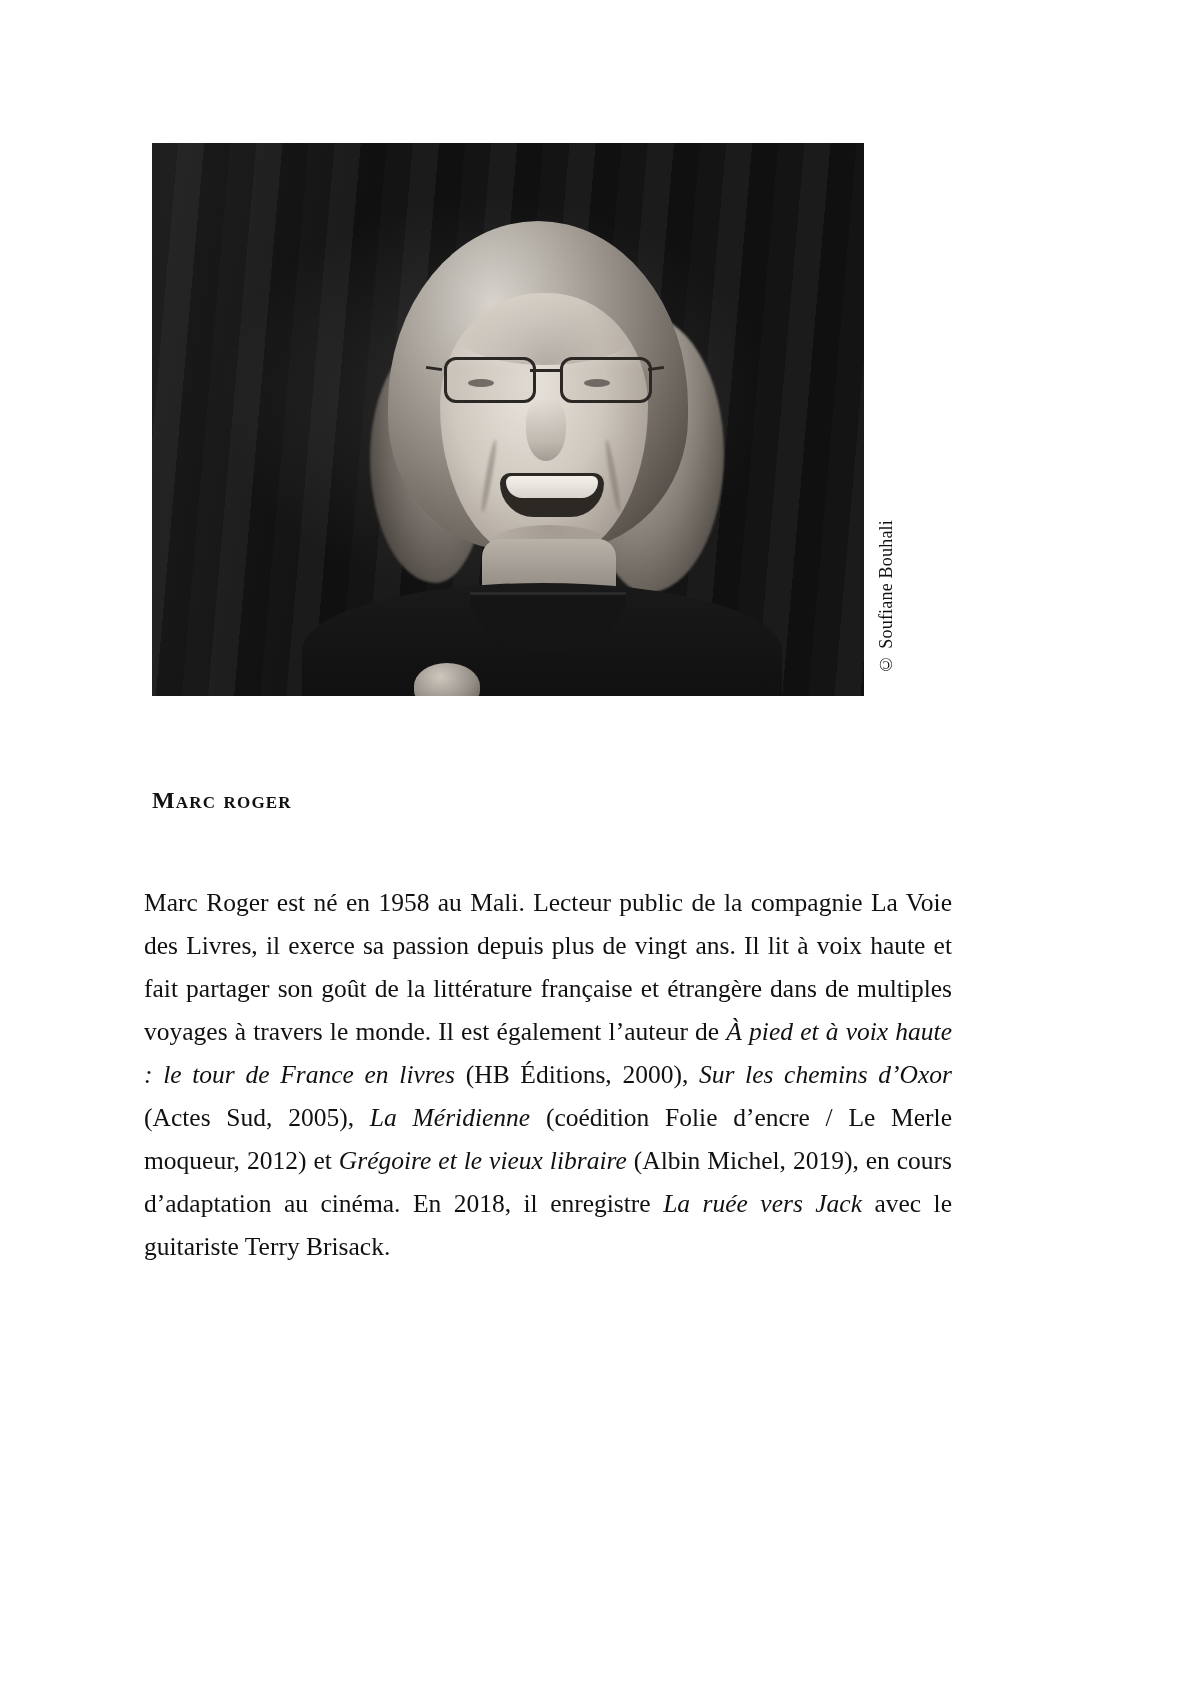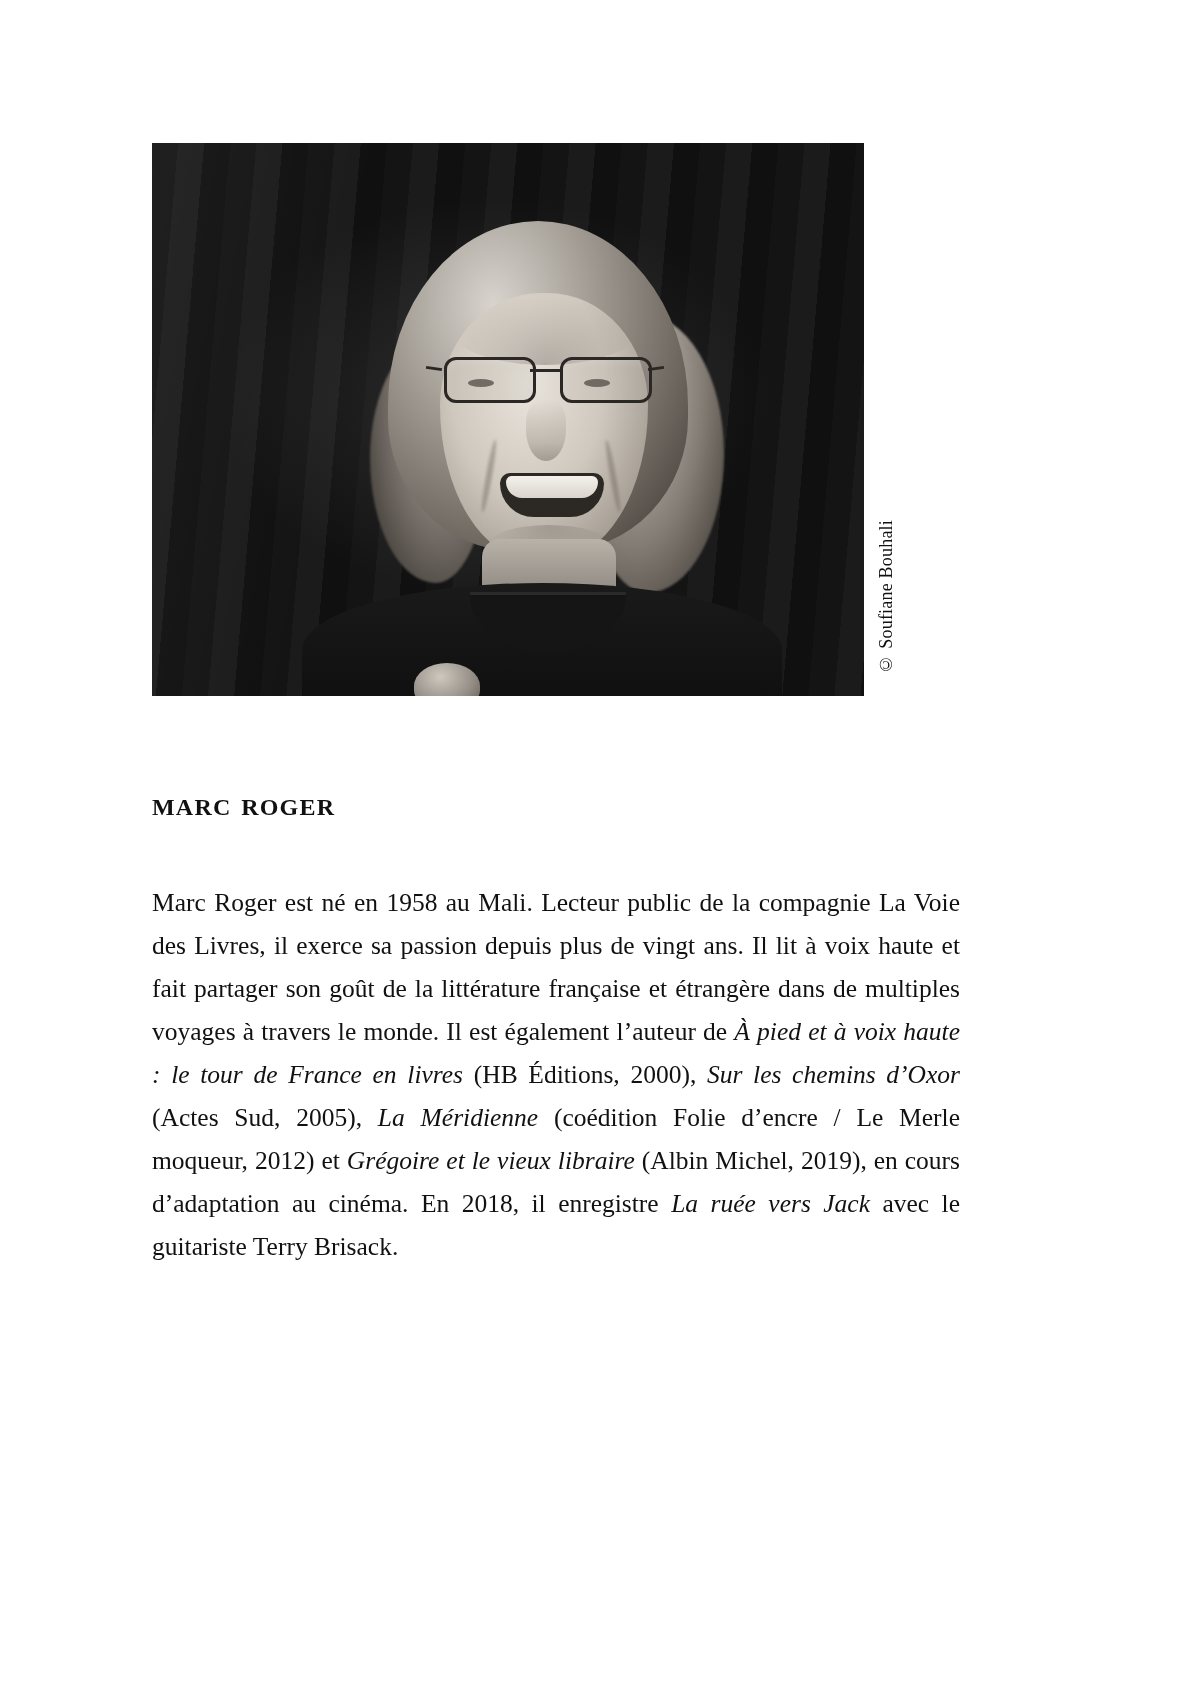--- a/index.html
+++ b/index.html
@@ -269,31 +269,31 @@
     color: #111111;
     white-space: nowrap;
   }
 
   
   .heading {
     position: absolute;
     left: 152px;
     top: 762px;
     font-family: "Liberation Serif", serif;
-    font-size: 34px;
+    font-size: 24px;
     letter-spacing: 1.2px;
     font-variant: small-caps;
     text-transform: lowercase;
     color: #111111;
   }
   .heading::first-letter { font-size: 34px; }
 
   .bio {
     position: absolute;
-    left: 152px;
+    left: 144px;
     top: 855px;
     width: 808px;
     font-family: "Liberation Serif", serif;
     font-size: 25.5px;
     line-height: 43px;
     text-align: justify;
     text-justify: inter-word;
     color: #111111;
     hyphens: none;
   }

